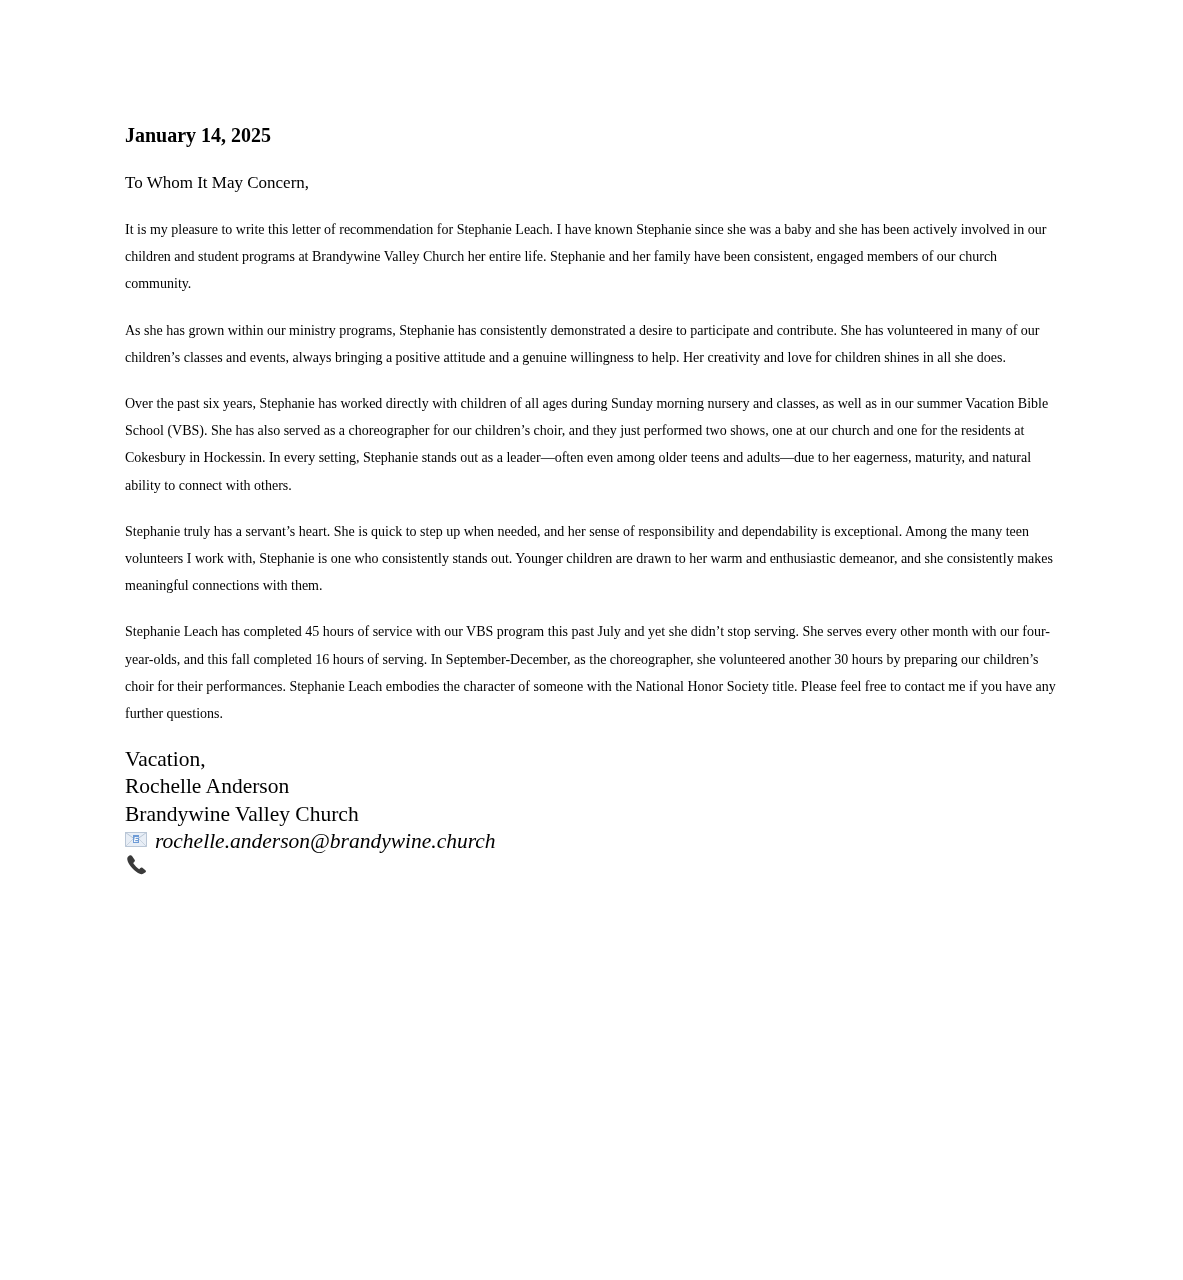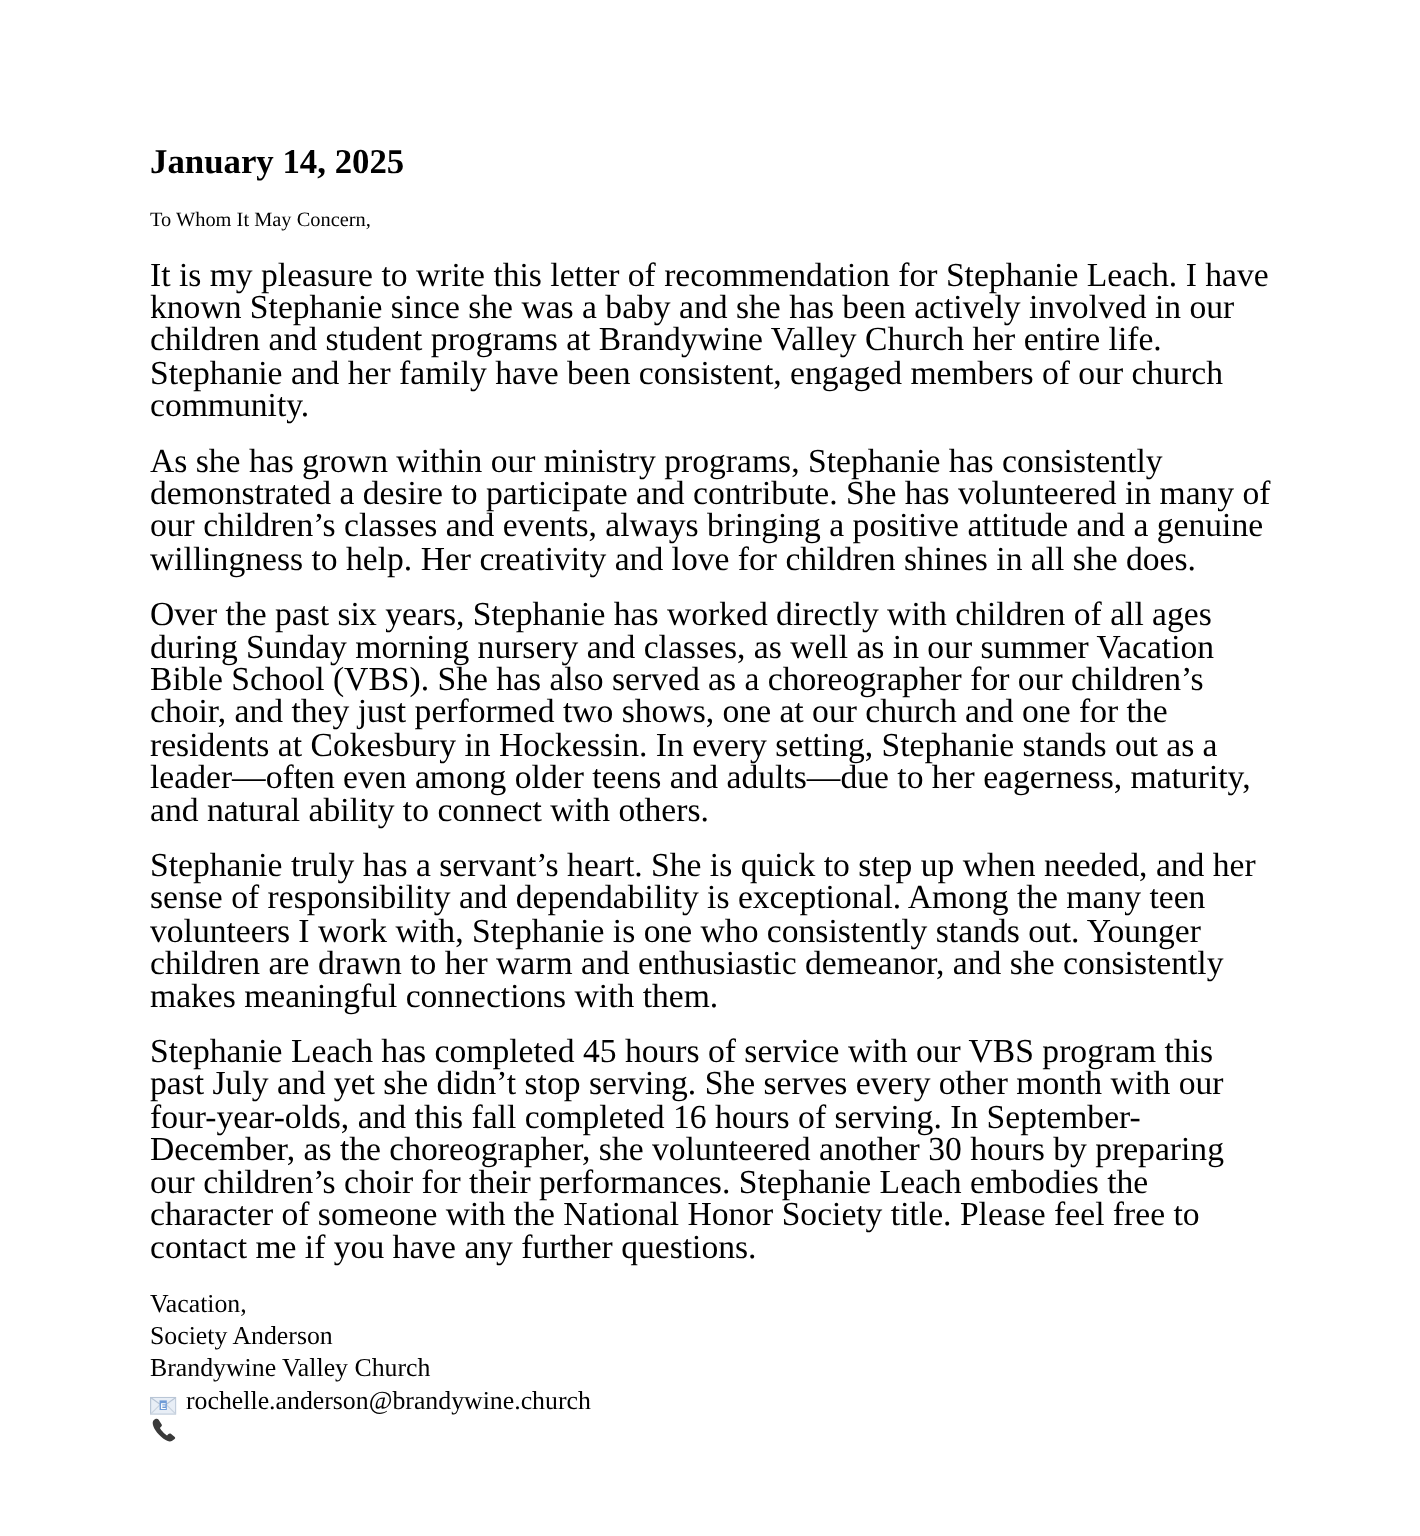--- a/index.html
+++ b/index.html
@@ -16,48 +16,49 @@
       color: #000000;
     }
     .page {
       position: absolute;
       left: 125px;
       top: 122px;
       width: 935px;
     }
     .date {
       font-weight: bold;
-      font-size: 29px;
+      font-size: 20px;
       line-height: 27px;
       margin: 0 0 20px 0;
     }
     .salutation {
       font-size: 17px;
       line-height: 27px;
       margin: 0 0 20px 0;
     }
     .para {
-      font-size: 28px;
+      font-size: 14px;
       line-height: 27.2px;
       margin: 0 0 19px 0;
       white-space: normal;
     }
     .signature {
       font-size: 21.5px;
       line-height: 27.2px;
       margin-top: 0;
     }
     .sig-line {
       display: block;
       white-space: nowrap;
     }
     .contact-line {
       display: flex;
-      align-items: center;
+      align-items: flex-start;
       white-space: nowrap;
+      font-style: italic;
     }
     .icon {
       display: inline-block;
       vertical-align: middle;
     }
     .mail-icon {
       width: 22px;
       height: 15px;
       margin-right: 8px;
       position: relative;
@@ -79,21 +80,21 @@
   <div class="salutation">To Whom It May Concern,</div>
 
   <p class="para">It is my pleasure to write this letter of recommendation for Stephanie Leach. I have known Stephanie since she was a baby and she has been actively involved in our children and student programs at Brandywine Valley Church her entire life. Stephanie and her family have been consistent, engaged members of our church community.</p>
   <p class="para">As she has grown within our ministry programs, Stephanie has consistently demonstrated a desire to participate and contribute. She has volunteered in many of our children’s classes and events, always bringing a positive attitude and a genuine willingness to help.  Her creativity and love for children shines in all she does.</p>
   <p class="para">Over the past six years, Stephanie has worked directly with children of all ages during Sunday morning nursery and classes, as well as in our summer Vacation Bible School (VBS). She has also served as a choreographer for our children’s choir, and they just performed two shows, one at our church and one for the residents at Cokesbury in Hockessin. In every setting, Stephanie stands out as a leader—often even among older teens and adults—due to her eagerness, maturity, and natural ability to connect with others.</p>
   <p class="para">Stephanie truly has a servant’s heart. She is quick to step up when needed, and her sense of responsibility and dependability is exceptional. Among the many teen volunteers I work with, Stephanie is one who consistently stands out. Younger children are drawn to her warm and enthusiastic demeanor, and she consistently makes meaningful connections with them.</p>
   <p class="para">Stephanie Leach has completed 45 hours of service with our VBS program this past July and yet she didn’t stop serving.  She serves every other month with our four-year-olds, and this fall completed 16 hours of serving.  In September-December, as the choreographer, she volunteered another 30 hours by preparing our children’s choir for their performances. Stephanie Leach embodies the character of someone with the National Honor Society title. Please feel free to contact me if you have any further questions.</p>
 
   <div class="signature">
     <span class="sig-line">Vacation,</span>
-    <span class="sig-line">Society Anderson</span>
+    <span class="sig-line">Rochelle Anderson</span>
     <span class="sig-line">Brandywine Valley Church</span>
 
     <div class="contact-line">
       <span class="icon mail-icon">
         <svg width="22" height="15" viewBox="0 0 22 15">
           <rect x="0.5" y="0.5" width="21" height="14" fill="#e8eef6" stroke="#b9c6d6" stroke-width="1"></rect>
           <polyline points="0.5,0.5 11,8 21.5,0.5" fill="none" stroke="#b9c6d6" stroke-width="1"></polyline>
           <polyline points="0.5,14.5 8,7" fill="none" stroke="#c9d3df" stroke-width="1"></polyline>
           <polyline points="21.5,14.5 14,7" fill="none" stroke="#c9d3df" stroke-width="1"></polyline>
           <rect x="8" y="3" width="6" height="8" fill="#6e9bd6"></rect>

